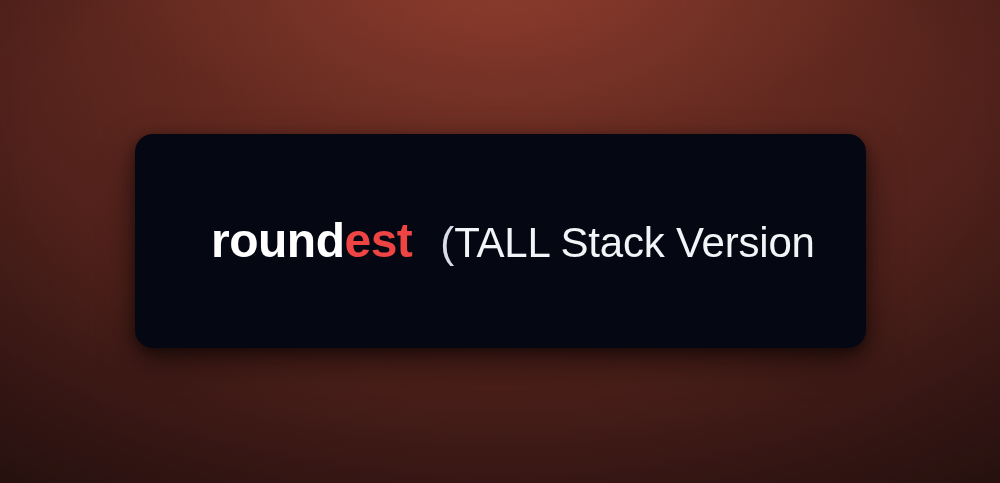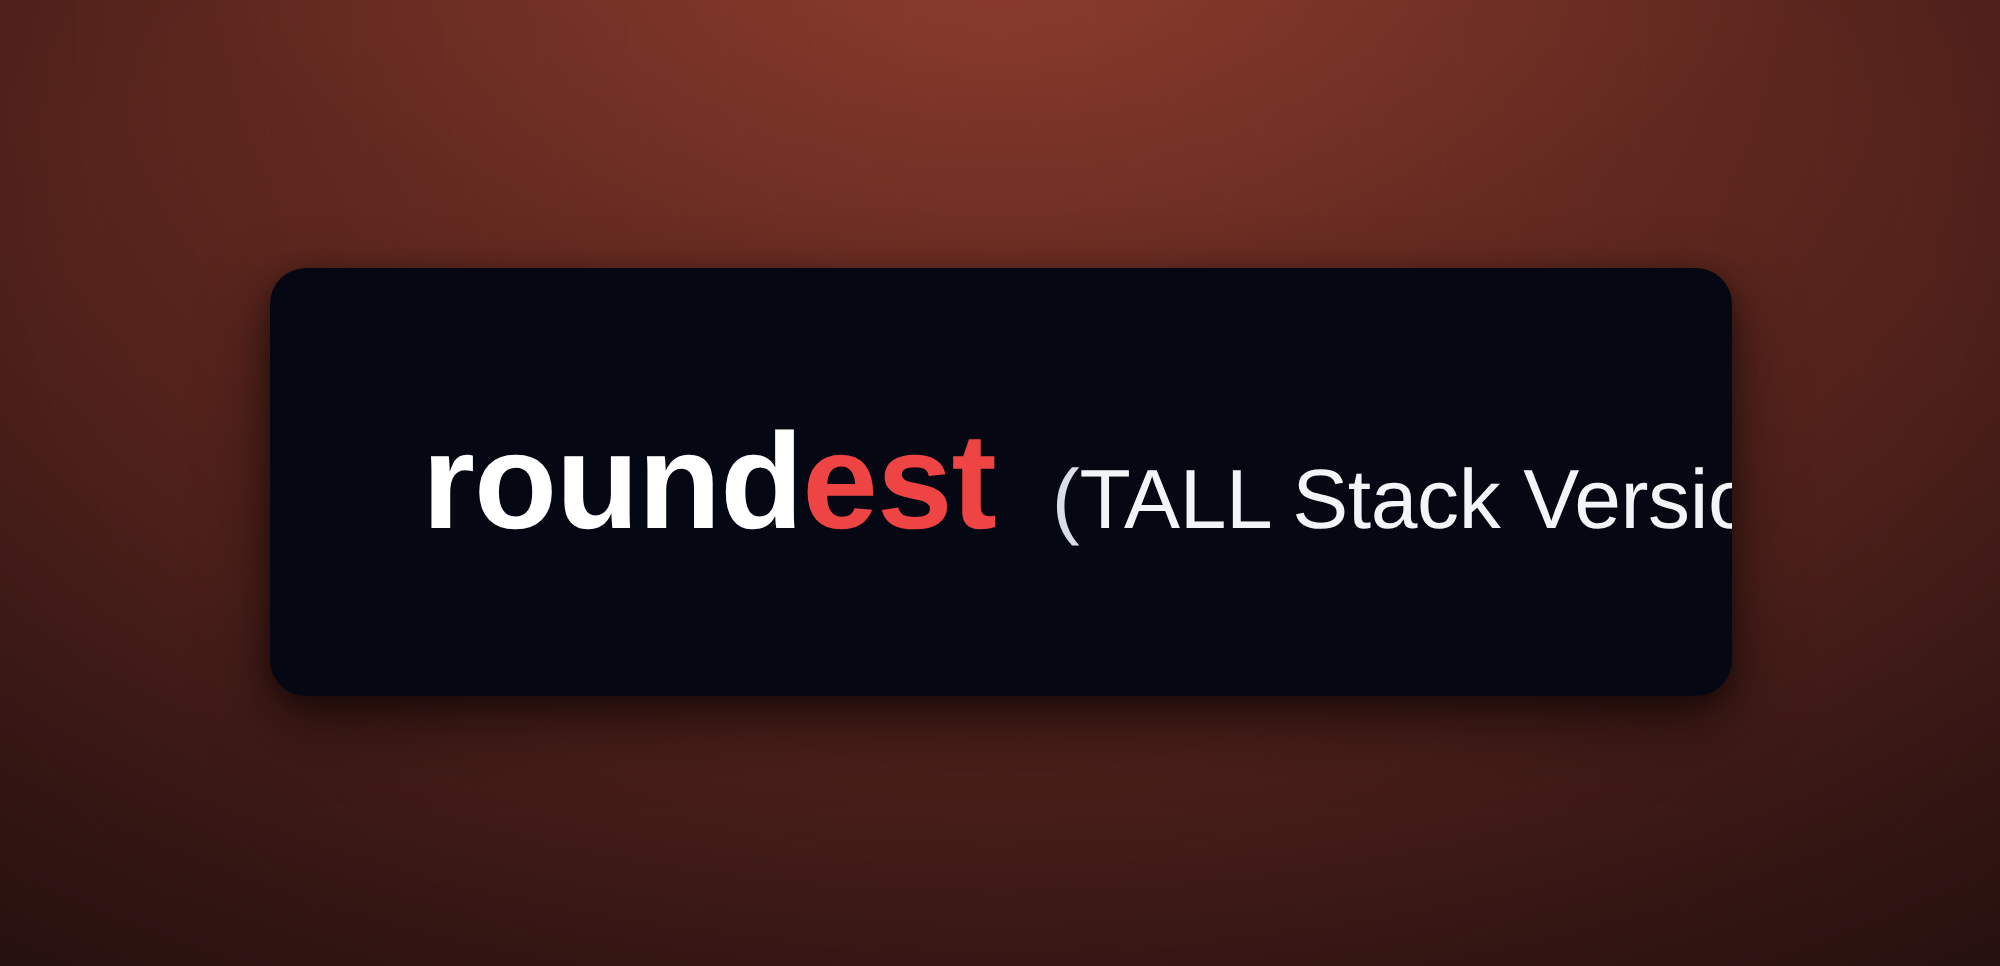--- a/index.html
+++ b/index.html
@@ -83,21 +83,21 @@
   }
 
   .brand-row {
     display: flex;
     align-items: baseline;
     white-space: nowrap;
     padding-left: 76px;
   }
 
   .logo-wordmark {
-    font-size: 68px;
+    font-size: 48px;
     font-weight: 700;
     letter-spacing: -0.5px;
     line-height: 1;
   }
   .logo-part-primary { color: #ffffff; }
   .logo-part-accent  { color: #ef4444; }
 
   .subtitle {
     font-size: 42px;
     font-weight: 400;

